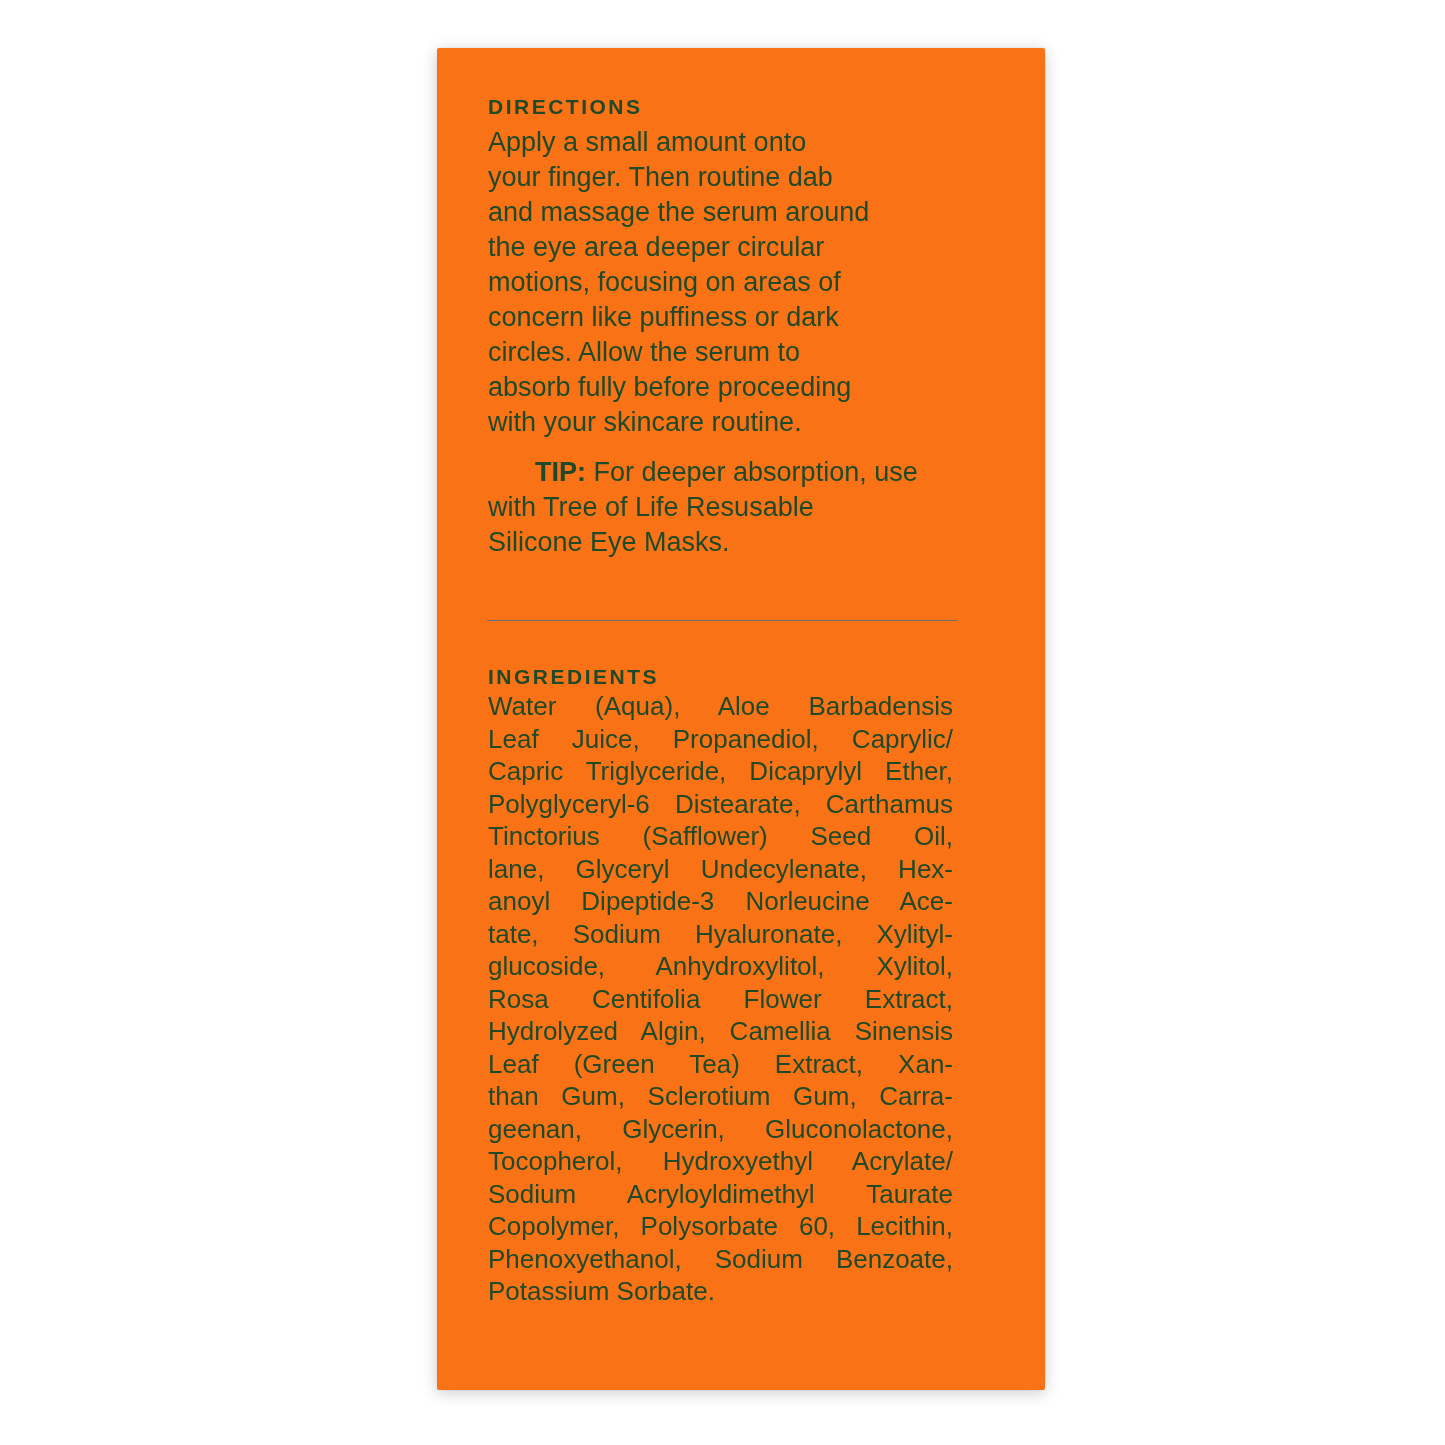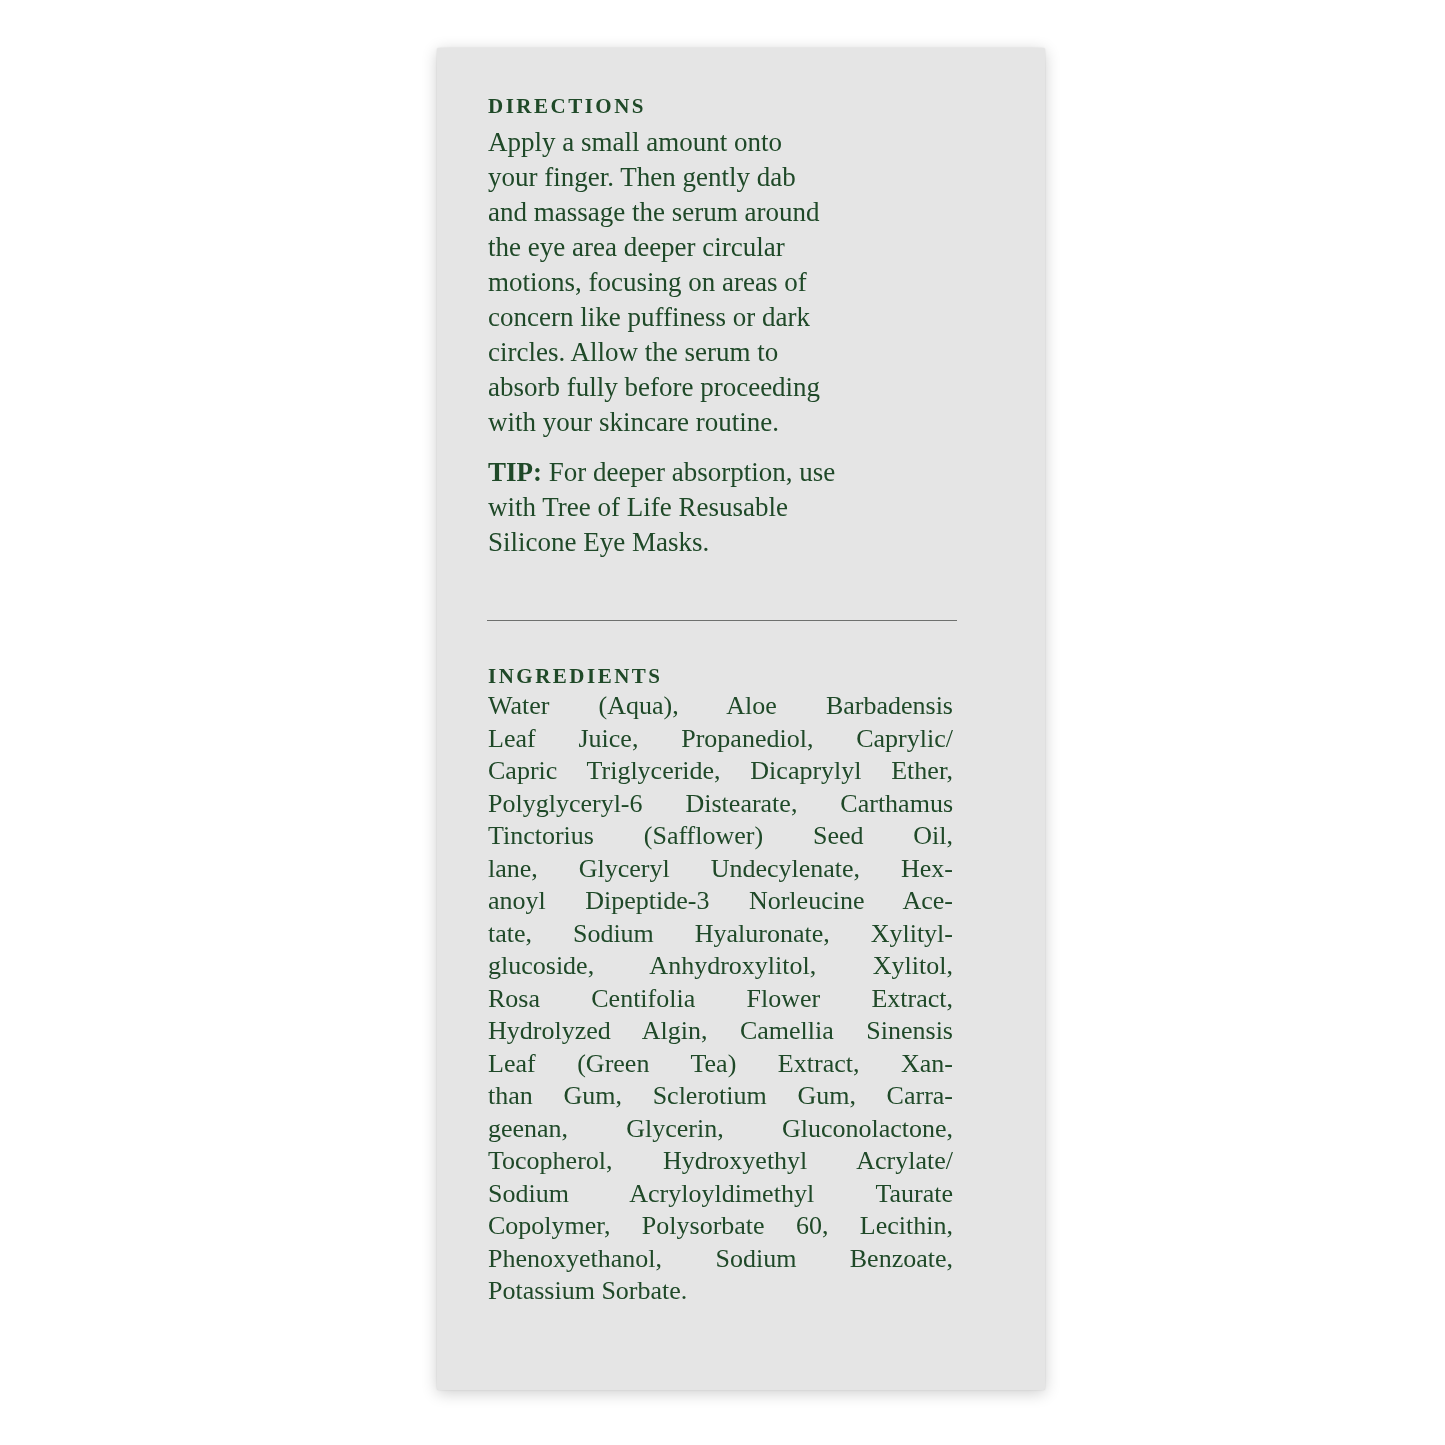--- a/index.html
+++ b/index.html
@@ -9,25 +9,24 @@
     height: 1445px;
     background: #ffffff;
     font-family: "Liberation Sans", sans-serif;
   }
   .label-panel {
     position: absolute;
     left: 437px;
     top: 48px;
     width: 608px;
     height: 1342px;
-    background: #e5e5e5;
+    background: #f97316;
     border-radius: 2px;
     box-shadow: 0 3px 16px rgba(0,0,0,0.20), 0 0 2px rgba(0,0,0,0.12);
     color: #1f4928;
-    font-family: Liberation Serif, serif;
   }
   .section-heading {
     position: absolute;
     left: 51px;
     font-size: 21px;
     line-height: 21px;
     font-weight: bold;
     letter-spacing: 2.5px;
     white-space: nowrap;
   }
@@ -38,21 +37,21 @@
     left: 51px;
     width: 470px;
   }
   .directions-body { top: 77px; }
   .tip-body { top: 407px; }
   .body-line {
     font-size: 27px;
     line-height: 35px;
     white-space: nowrap;
   }
-  .tip-label { font-weight: bold; }
+  .tip-label { font-weight: bold; margin-left: 47px; }
   .divider {
     position: absolute;
     left: 50px;
     top: 572px;
     width: 470px;
     height: 0;
     border: none;
     border-top: 1.5px solid #6e706e;
     margin: 0;
   }
@@ -75,21 +74,21 @@
 </style>
 </head>
 <body>
 
 <div class="label-panel">
 
   <div class="section-heading directions-heading">DIRECTIONS</div>
 
   <div class="body-block directions-body">
     <div class="body-line">Apply a small amount onto</div>
-    <div class="body-line">your finger. Then gently dab</div>
+    <div class="body-line">your finger. Then routine dab</div>
     <div class="body-line">and massage the serum around</div>
     <div class="body-line">the eye area deeper circular</div>
     <div class="body-line">motions, focusing on areas of</div>
     <div class="body-line">concern like puffiness or dark</div>
     <div class="body-line">circles. Allow the serum to</div>
     <div class="body-line">absorb fully before proceeding</div>
     <div class="body-line">with your skincare routine.</div>
   </div>
 
   <div class="body-block tip-body">

